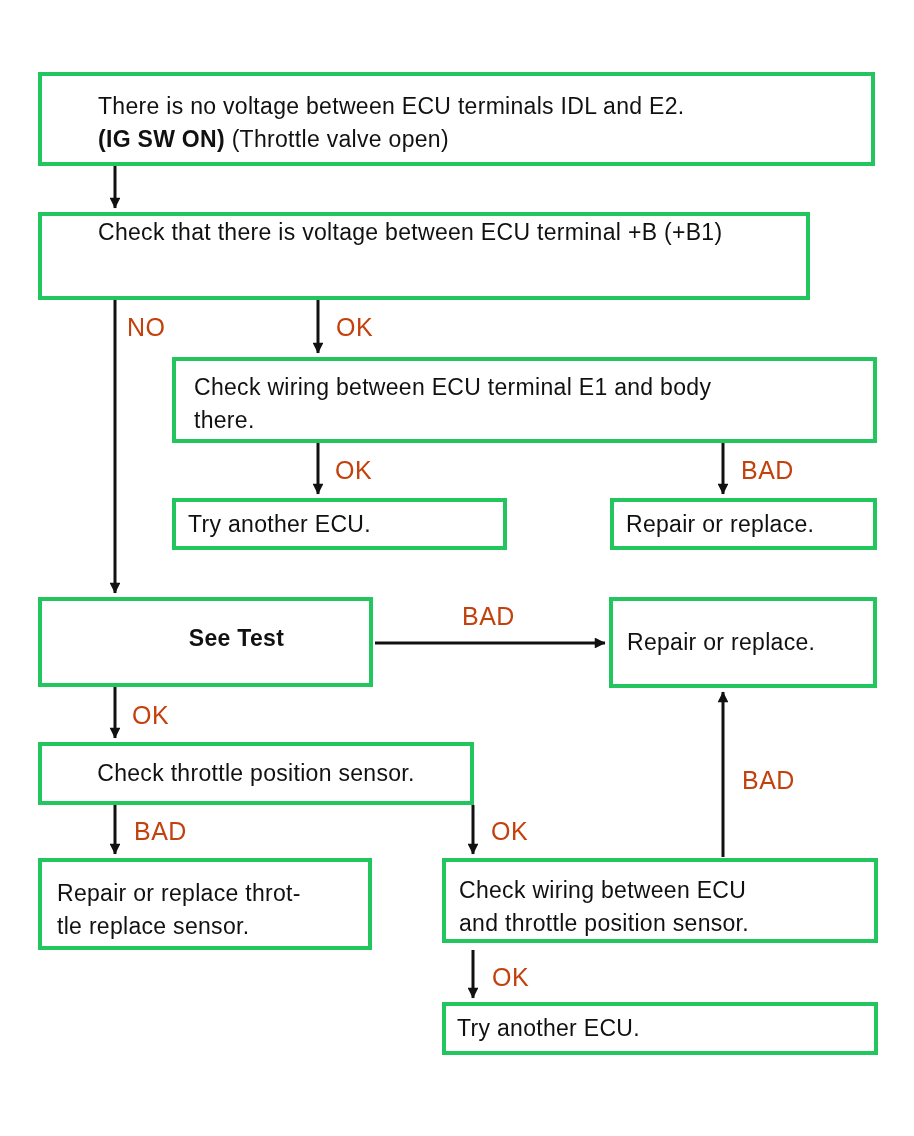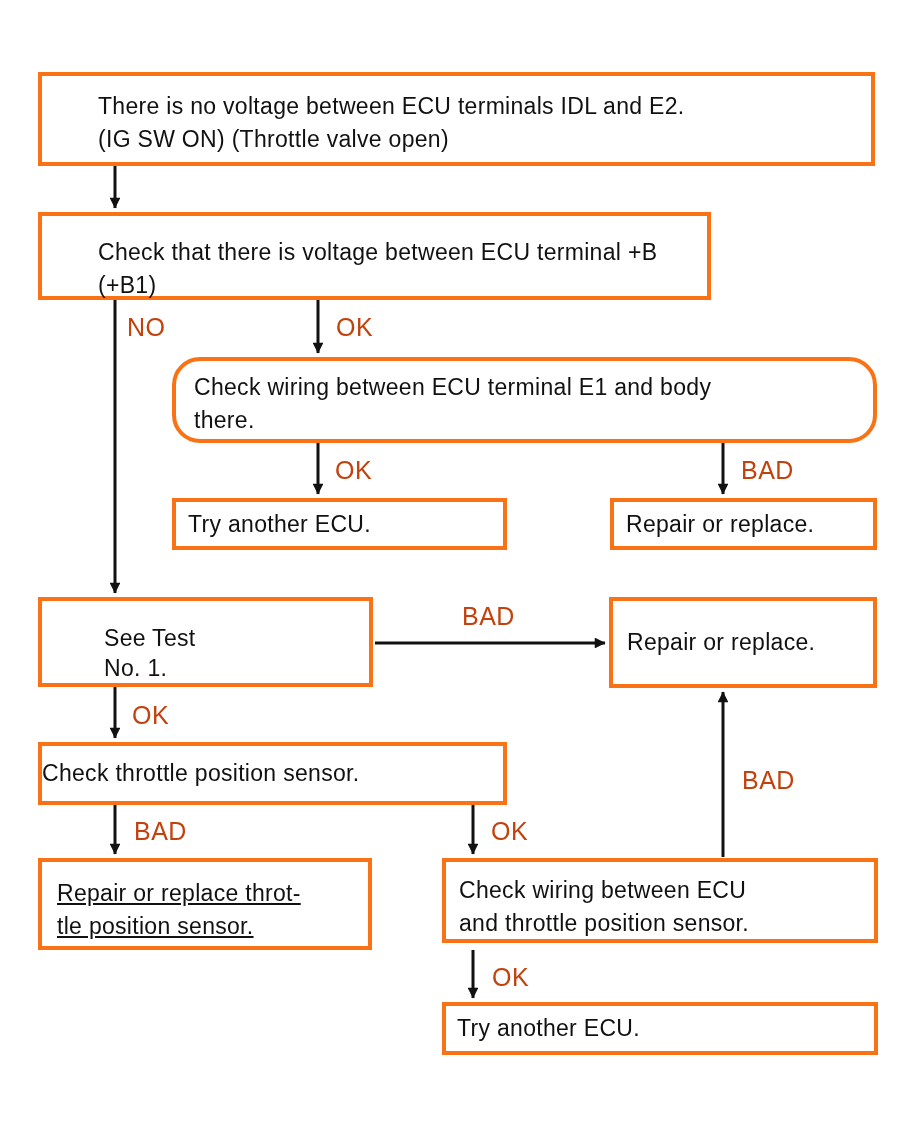--- a/index.html
+++ b/index.html
@@ -18,52 +18,52 @@
   }
   svg.wires {
     position: absolute;
     left: 0; top: 0;
     width: 914px; height: 1136px;
     z-index: 1;
   }
   .box {
     position: absolute;
     box-sizing: border-box;
-    border: 4px solid #f97316;
+    border: 4px solid #22c55e;
     background: #ffffff;
     z-index: 2;
     font-size: 23px;
     line-height: 33px;
     letter-spacing: 0.3px;
   }
   .box .ln { display: block; }
   .vcenter {
     display: flex;
     align-items: center;
   }
-  .bold { font-weight: normal; }
+  .bold { font-weight: bold; text-align: center; }
   .edge-label {
     position: absolute;
     z-index: 3;
     font-size: 25px;
     line-height: 28px;
     letter-spacing: 0.5px;
     color: #c2410c;
     white-space: nowrap;
   }
   
   #node-problem        { left: 38px;  top: 72px;   width: 837px; height: 94px;  padding: 14px 20px 0 56px; }
-  #node-check-voltage  { left: 38px;  top: 212px;  width: 673px; height: 88px;  padding: 20px 20px 0 56px; }
-  #node-check-e1       { left: 172px; top: 357px;  width: 705px; height: 86px;  padding: 10px 20px 16px 18px; border-radius: 28px; }
+  #node-check-voltage  { left: 38px;  top: 212px;  width: 772px; height: 88px;  padding: 0 20px 0 56px; }
+  #node-check-e1       { left: 172px; top: 357px;  width: 705px; height: 86px;  padding: 10px 20px 16px 18px; }
   #node-try-ecu-1      { left: 172px; top: 498px;  width: 335px; height: 52px;  padding: 0 0 0 12px; }
   #node-repair-1       { left: 610px; top: 498px;  width: 267px; height: 52px;  padding: 0 0 0 12px; }
   #node-see-test       { left: 38px;  top: 597px;  width: 335px; height: 90px;  padding: 22px 0 4px 62px; line-height: 30px; }
   #node-repair-2       { left: 609px; top: 597px;  width: 268px; height: 91px;  padding: 0 0 0 14px; }
-  #node-check-tps      { left: 38px;  top: 742px;  width: 469px; height: 63px;  justify-content: flex-start; }
-  #node-repair-tps     { left: 38px;  top: 858px;  width: 334px; height: 92px;  padding: 15px 0 0 15px; text-decoration: underline; }
+  #node-check-tps      { left: 38px;  top: 742px;  width: 436px; height: 63px;  justify-content: center; }
+  #node-repair-tps     { left: 38px;  top: 858px;  width: 334px; height: 92px;  padding: 15px 0 0 15px; }
   #node-check-wiring   { left: 442px; top: 858px;  width: 436px; height: 85px;  padding: 12px 0 0 13px; }
   #node-try-ecu-2      { left: 442px; top: 1002px; width: 436px; height: 53px;  padding: 0 0 0 11px; }
   
   #lbl-no-1  { left: 127px; top: 313px; }
   #lbl-ok-1  { left: 336px; top: 313px; }
   #lbl-ok-2  { left: 335px; top: 456px; }
   #lbl-bad-1 { left: 741px; top: 456px; }
   #lbl-bad-2 { left: 462px; top: 602px; }
   #lbl-ok-3  { left: 132px; top: 701px; }
   #lbl-bad-3 { left: 134px; top: 817px; }
@@ -112,34 +112,33 @@
   <div class="box vcenter" id="node-try-ecu-1">
     <span>Try another ECU.</span>
   </div>
 
   <div class="box vcenter" id="node-repair-1">
     <span>Repair or replace.</span>
   </div>
 
   <div class="box bold" id="node-see-test">
     <span class="ln">See Test</span>
-    <span class="ln">No. 1.</span>
   </div>
 
   <div class="box vcenter" id="node-repair-2">
     <span>Repair or replace.</span>
   </div>
 
   <div class="box vcenter" id="node-check-tps">
     <span>Check throttle position sensor.</span>
   </div>
 
   <div class="box" id="node-repair-tps">
     <span class="ln">Repair or replace throt-</span>
-    <span class="ln">tle position sensor.</span>
+    <span class="ln">tle replace sensor.</span>
   </div>
 
   <div class="box" id="node-check-wiring">
     <span class="ln">Check wiring between ECU</span>
     <span class="ln">and throttle position sensor.</span>
   </div>
 
   <div class="box vcenter" id="node-try-ecu-2">
     <span>Try another ECU.</span>
   </div>

